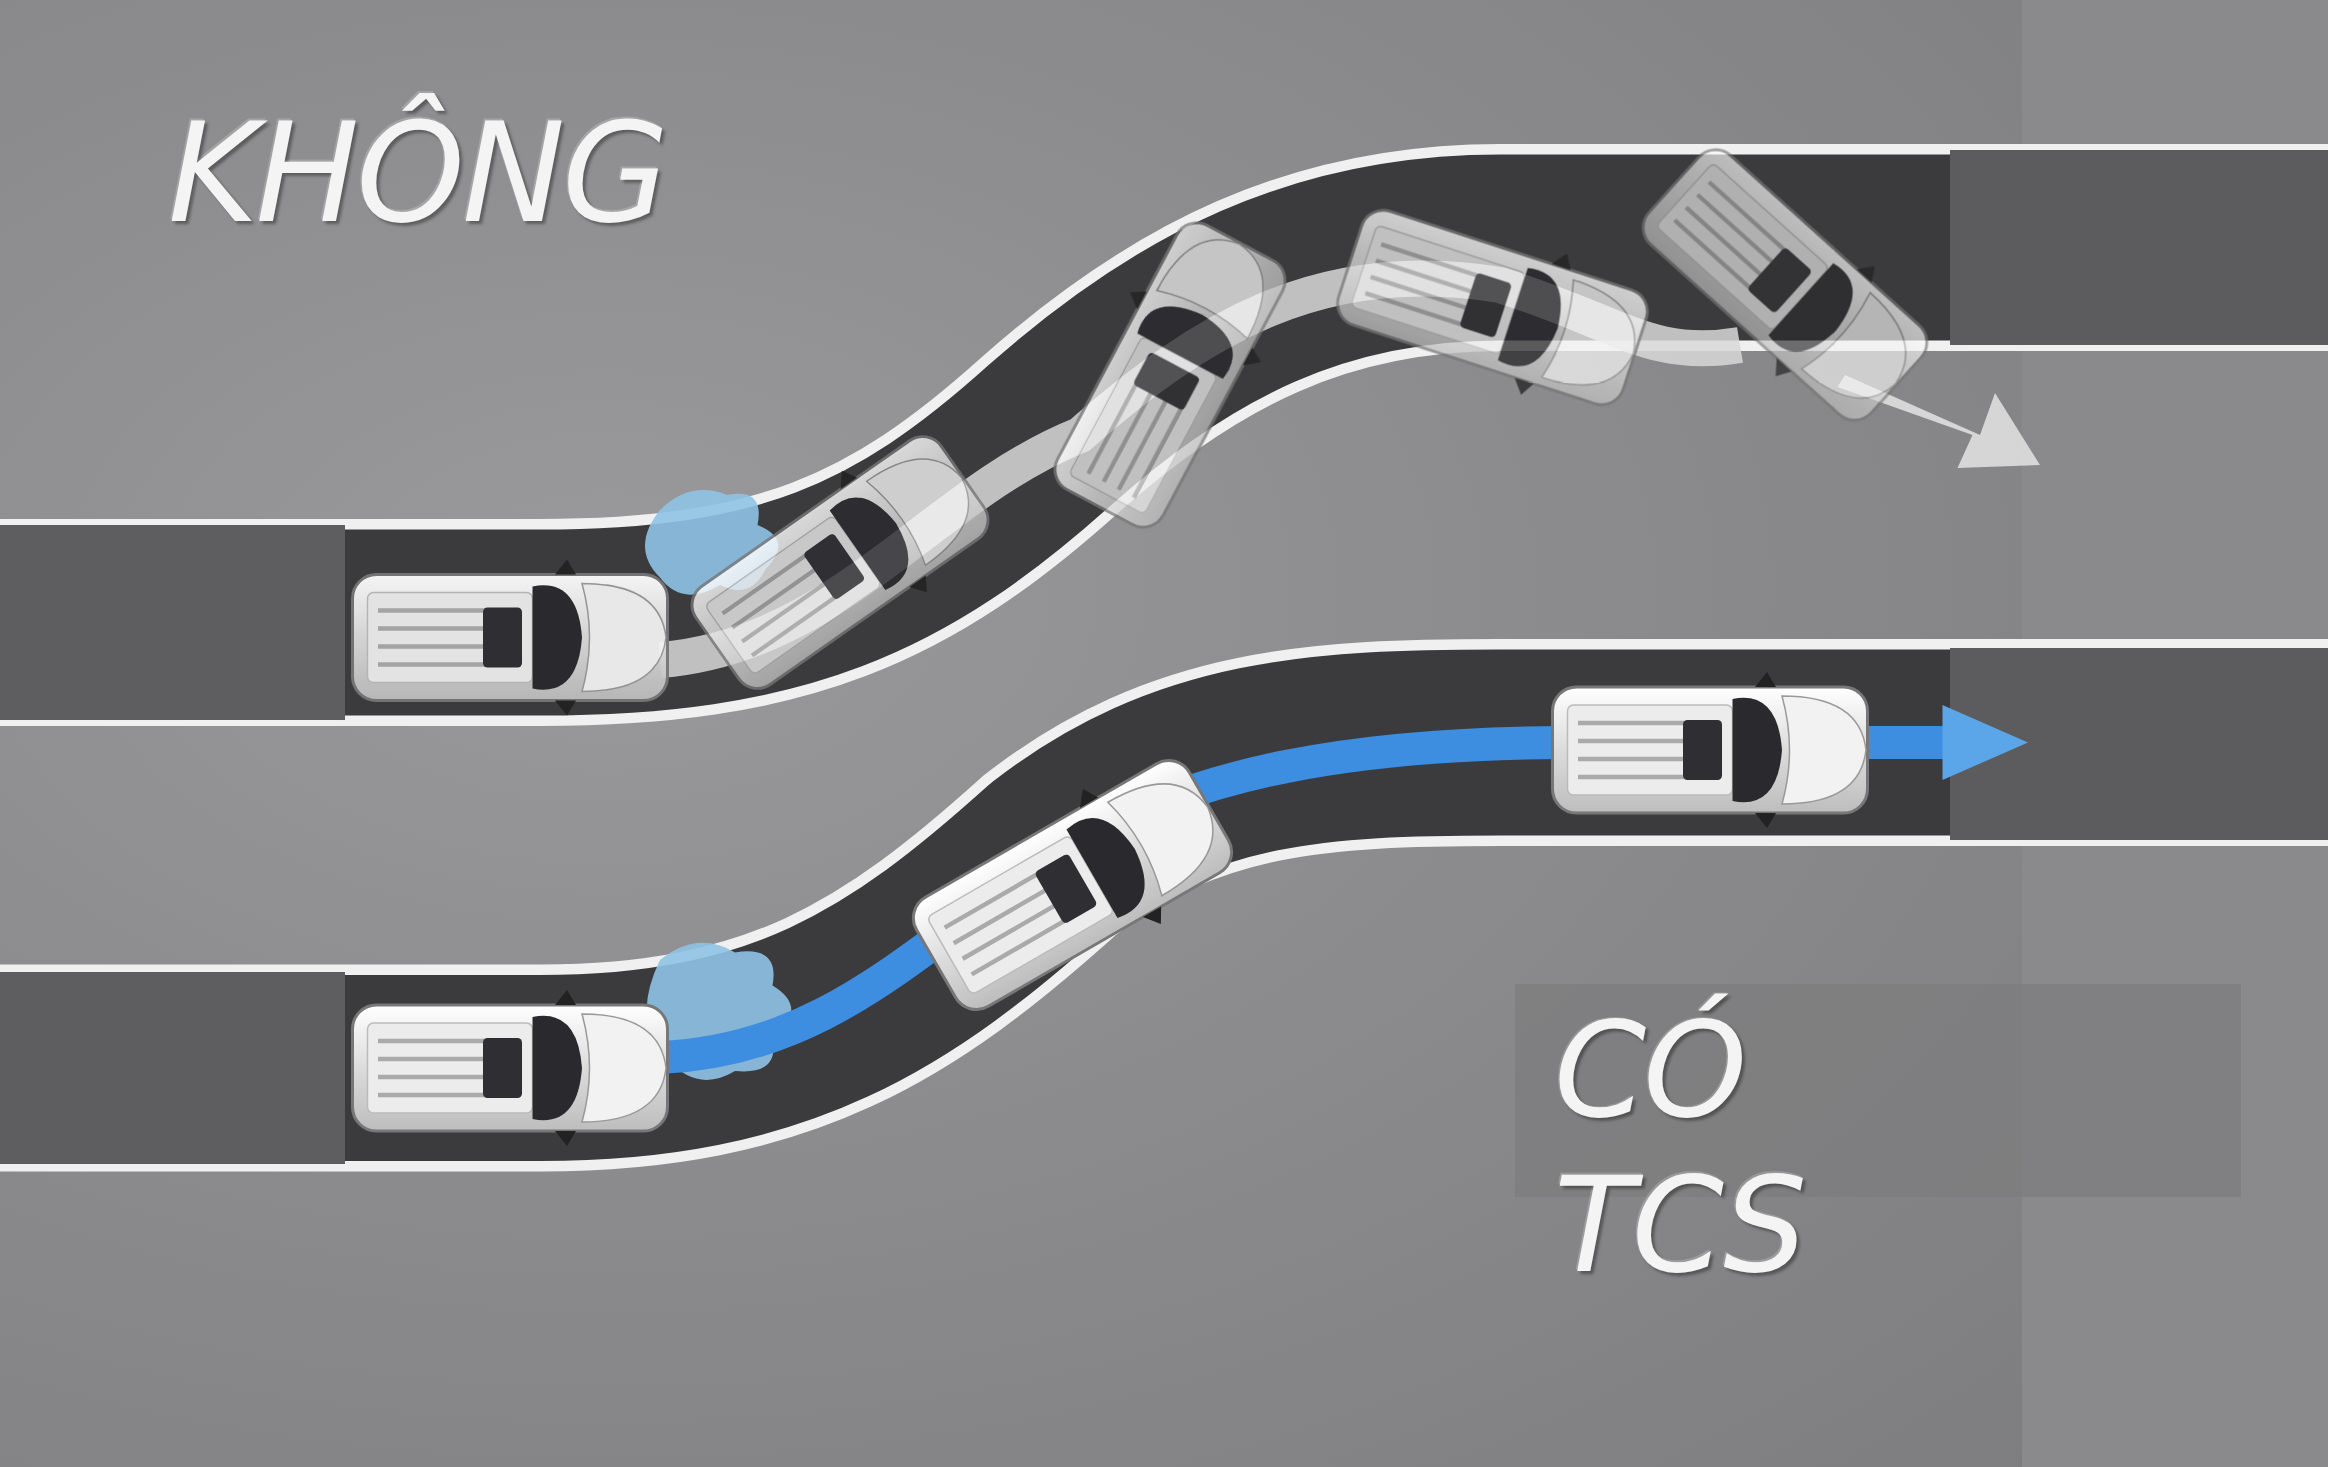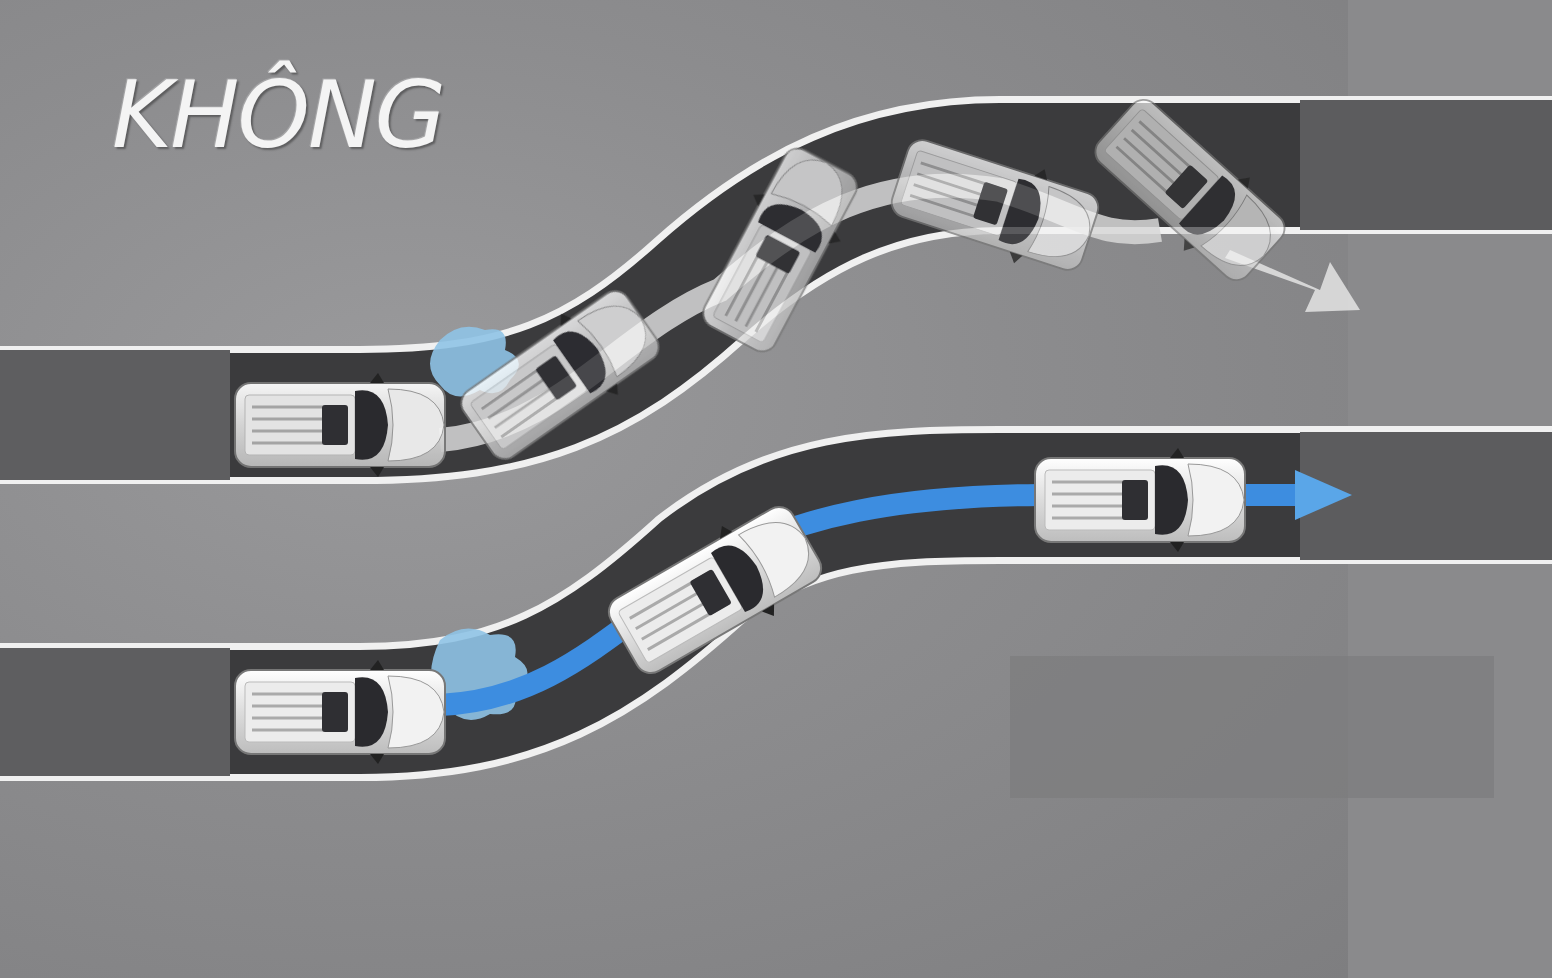--- a/index.html
+++ b/index.html
@@ -79,13 +79,14 @@
     </g>
 
     <g>
       <use href="#car" transform="translate(340,712)"></use>
       <use href="#car" transform="translate(715,590) rotate(-30)"></use>
       <use href="#car" transform="translate(1140,500)"></use>
     </g>
   </svg>
 
   <div class="label lbl-khong">KHÔNG</div>
+  <div class="label lbl-cotcs">CÓ TCS</div>
 </div>
 
 </body></html>

